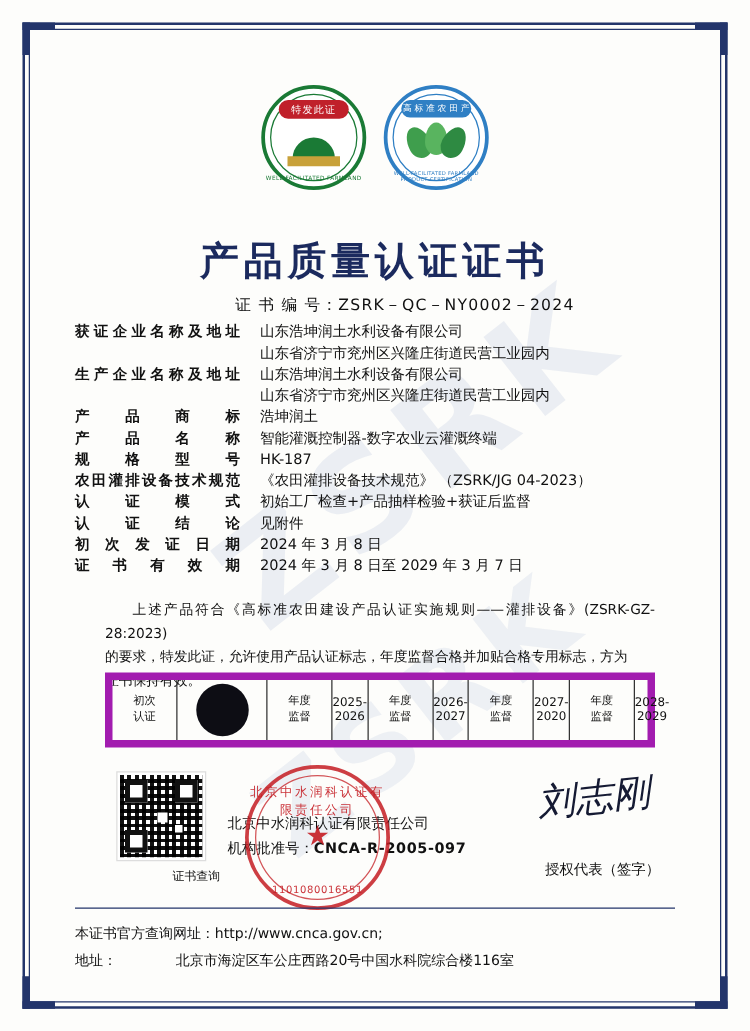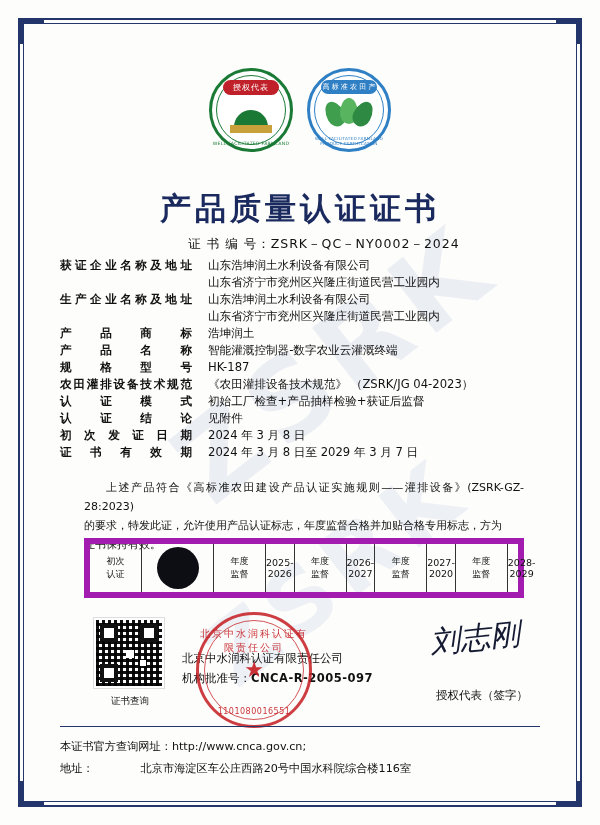--- a/index.html
+++ b/index.html
@@ -186,21 +186,21 @@
     background:
       repeating-linear-gradient(90deg,#111 0 3px,#fff 3px 6px),
       repeating-linear-gradient(0deg,#111 0 3px,#fff 3px 6px);
     background-blend-mode: multiply;
     border: 2px solid #fff;
     outline: 1px solid #ddd;
   }
   .qr .qblk { position: absolute; background: #fff; }
   .qr-label {
     position: absolute; left: 84px; top: 695px; width: 92px;
-    text-align: center; font-size: 9.5px; color: #111;
+    text-align: right; font-size: 9.5px; color: #111;
   }
   .issuer {
     position: absolute; left: 182px; top: 648px; width: 240px;
     font-size: 11.5px; color: #111; line-height: 20px;
   }
   .issuer .code { font-weight: bold; letter-spacing: .5px; }
   .redseal {
     position: absolute; left: 196px; top: 612px;
     width: 116px; height: 116px; border-radius: 50%;
     border: 3px solid rgba(196,28,34,.85);
@@ -260,21 +260,21 @@
   <div class="corner tr"></div>
   <div class="corner bl"></div>
   <div class="corner br"></div>
 
   <div class="watermark">ZSRK</div>
   <div class="watermark2">ZSRK</div>
 
   <div class="logos">
     <div class="seal seal-1">
       <div class="ring"></div>
-      <div class="band">授权代表</div>
+      <div class="band">特发此证</div>
       <div class="hill"></div>
       <div class="field"></div>
       <div class="en">WELL-FACILITATED FARMLAND</div>
     </div>
     <div class="seal seal-2">
       <div class="ring"></div>
       <div class="band">高 标 准 农 田 产 品 认 证</div>
       <div class="leafwrap">
         <div class="leaf a"></div>
           <div class="leaf b"></div>

